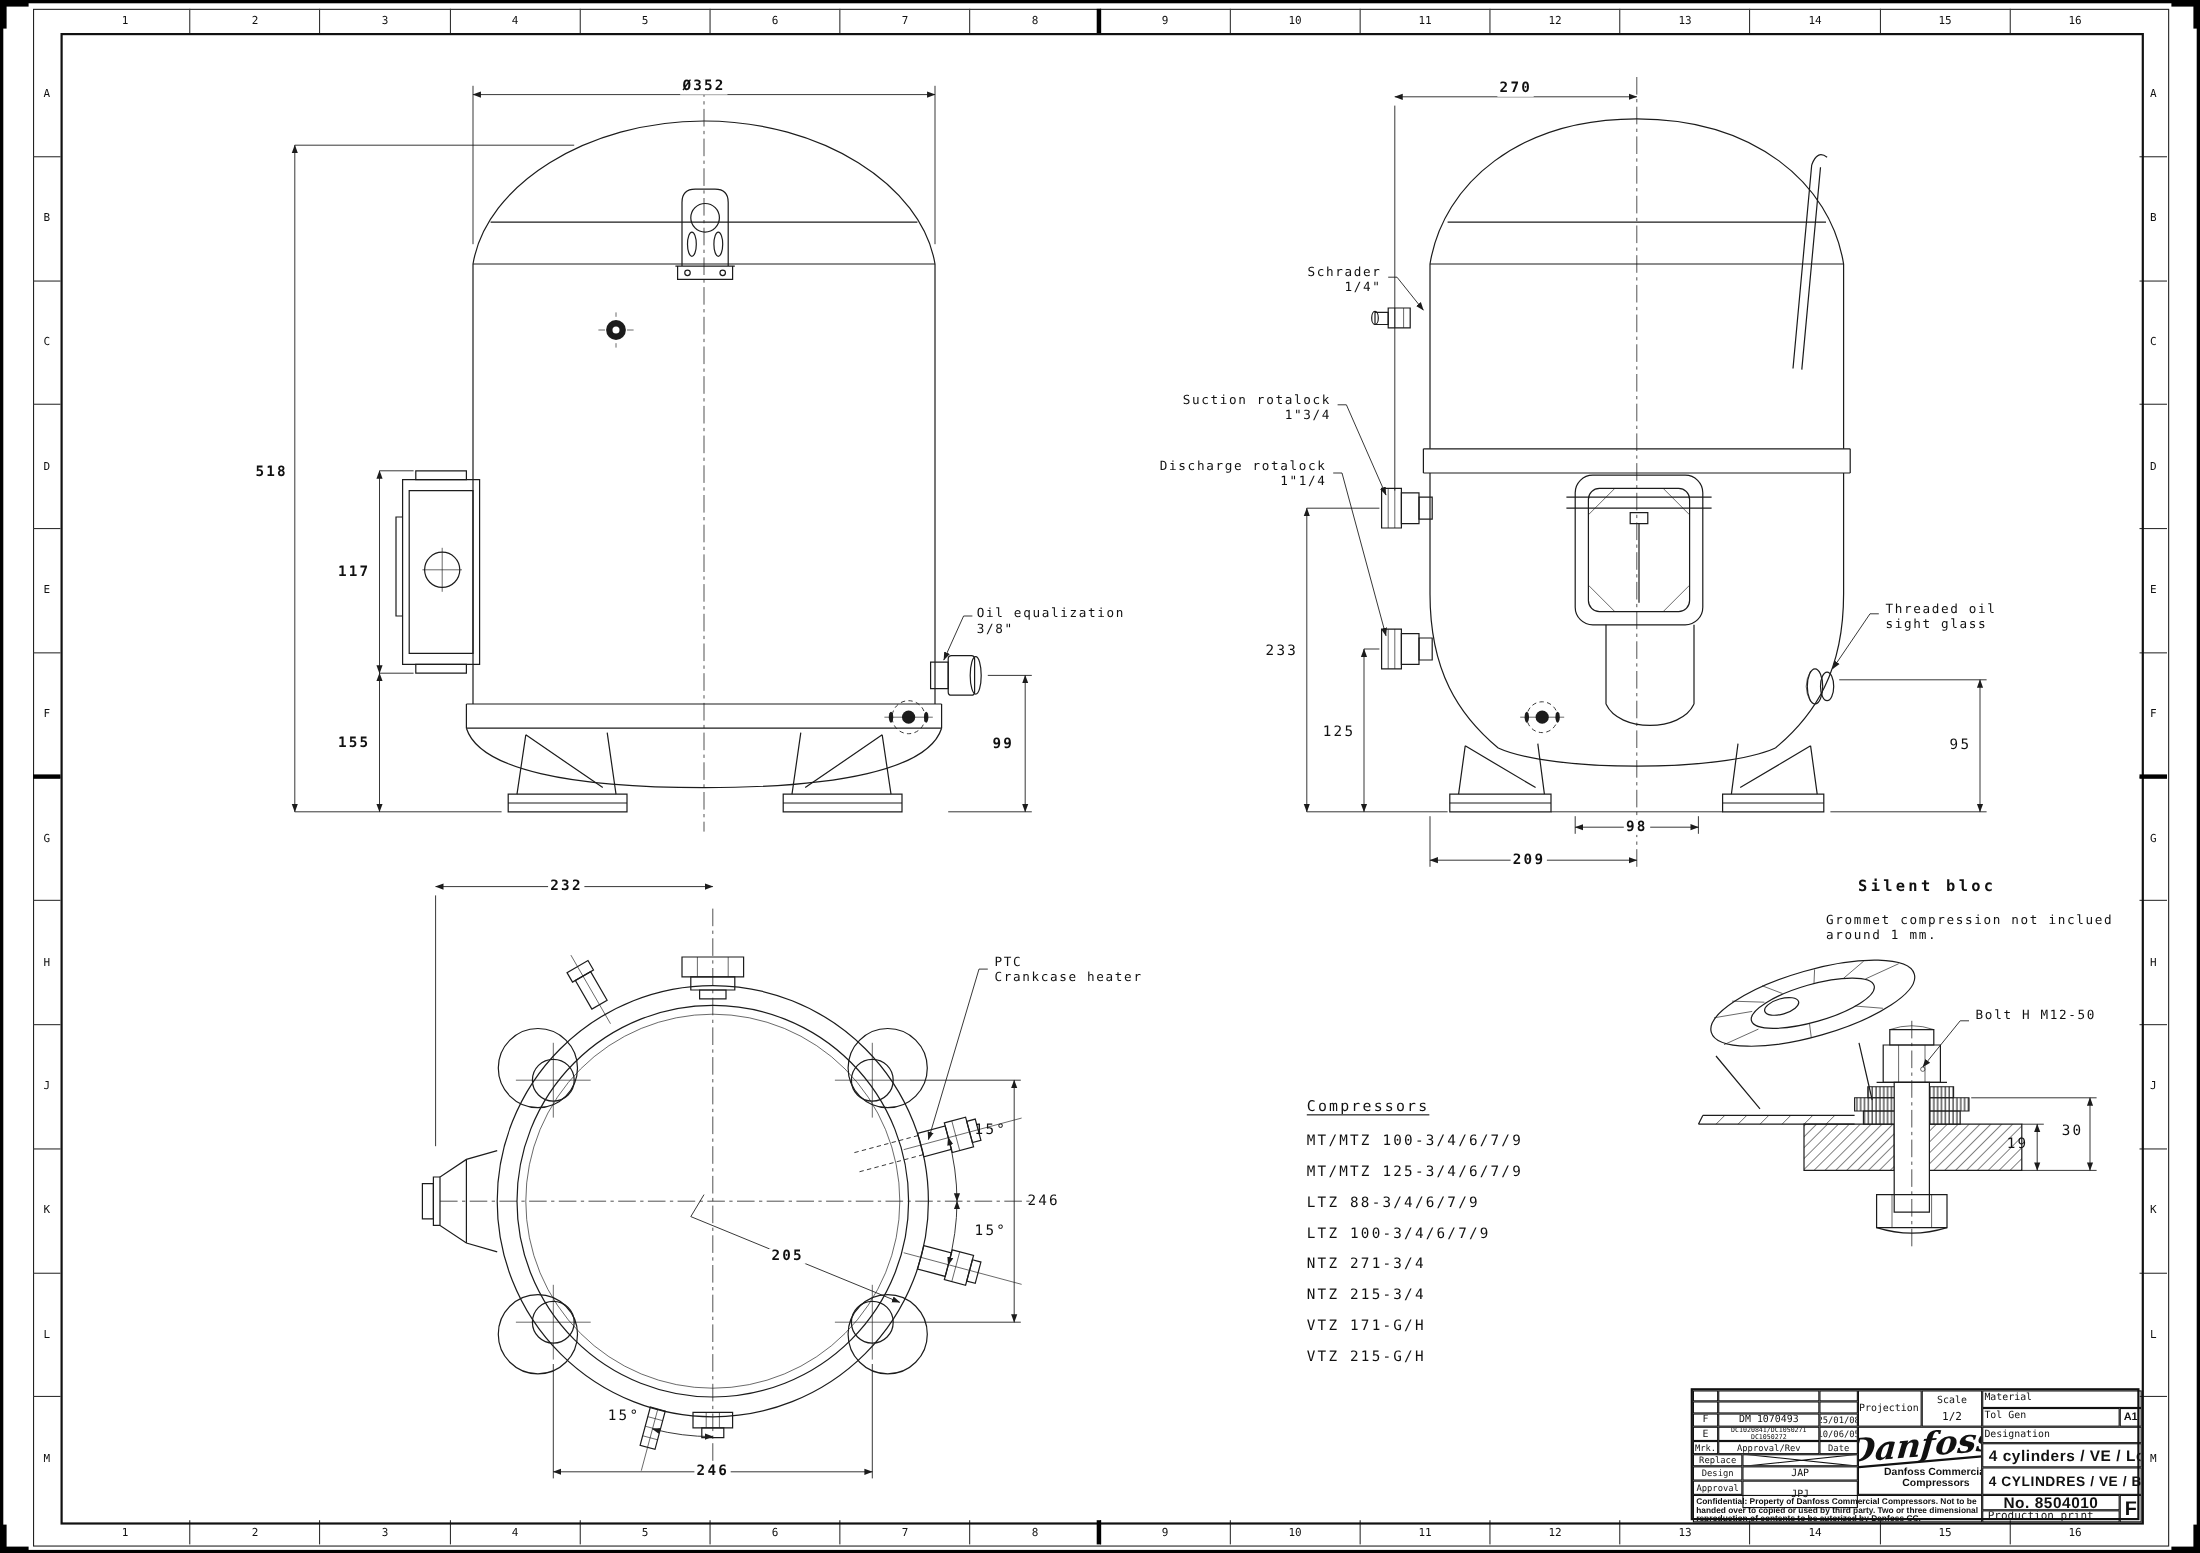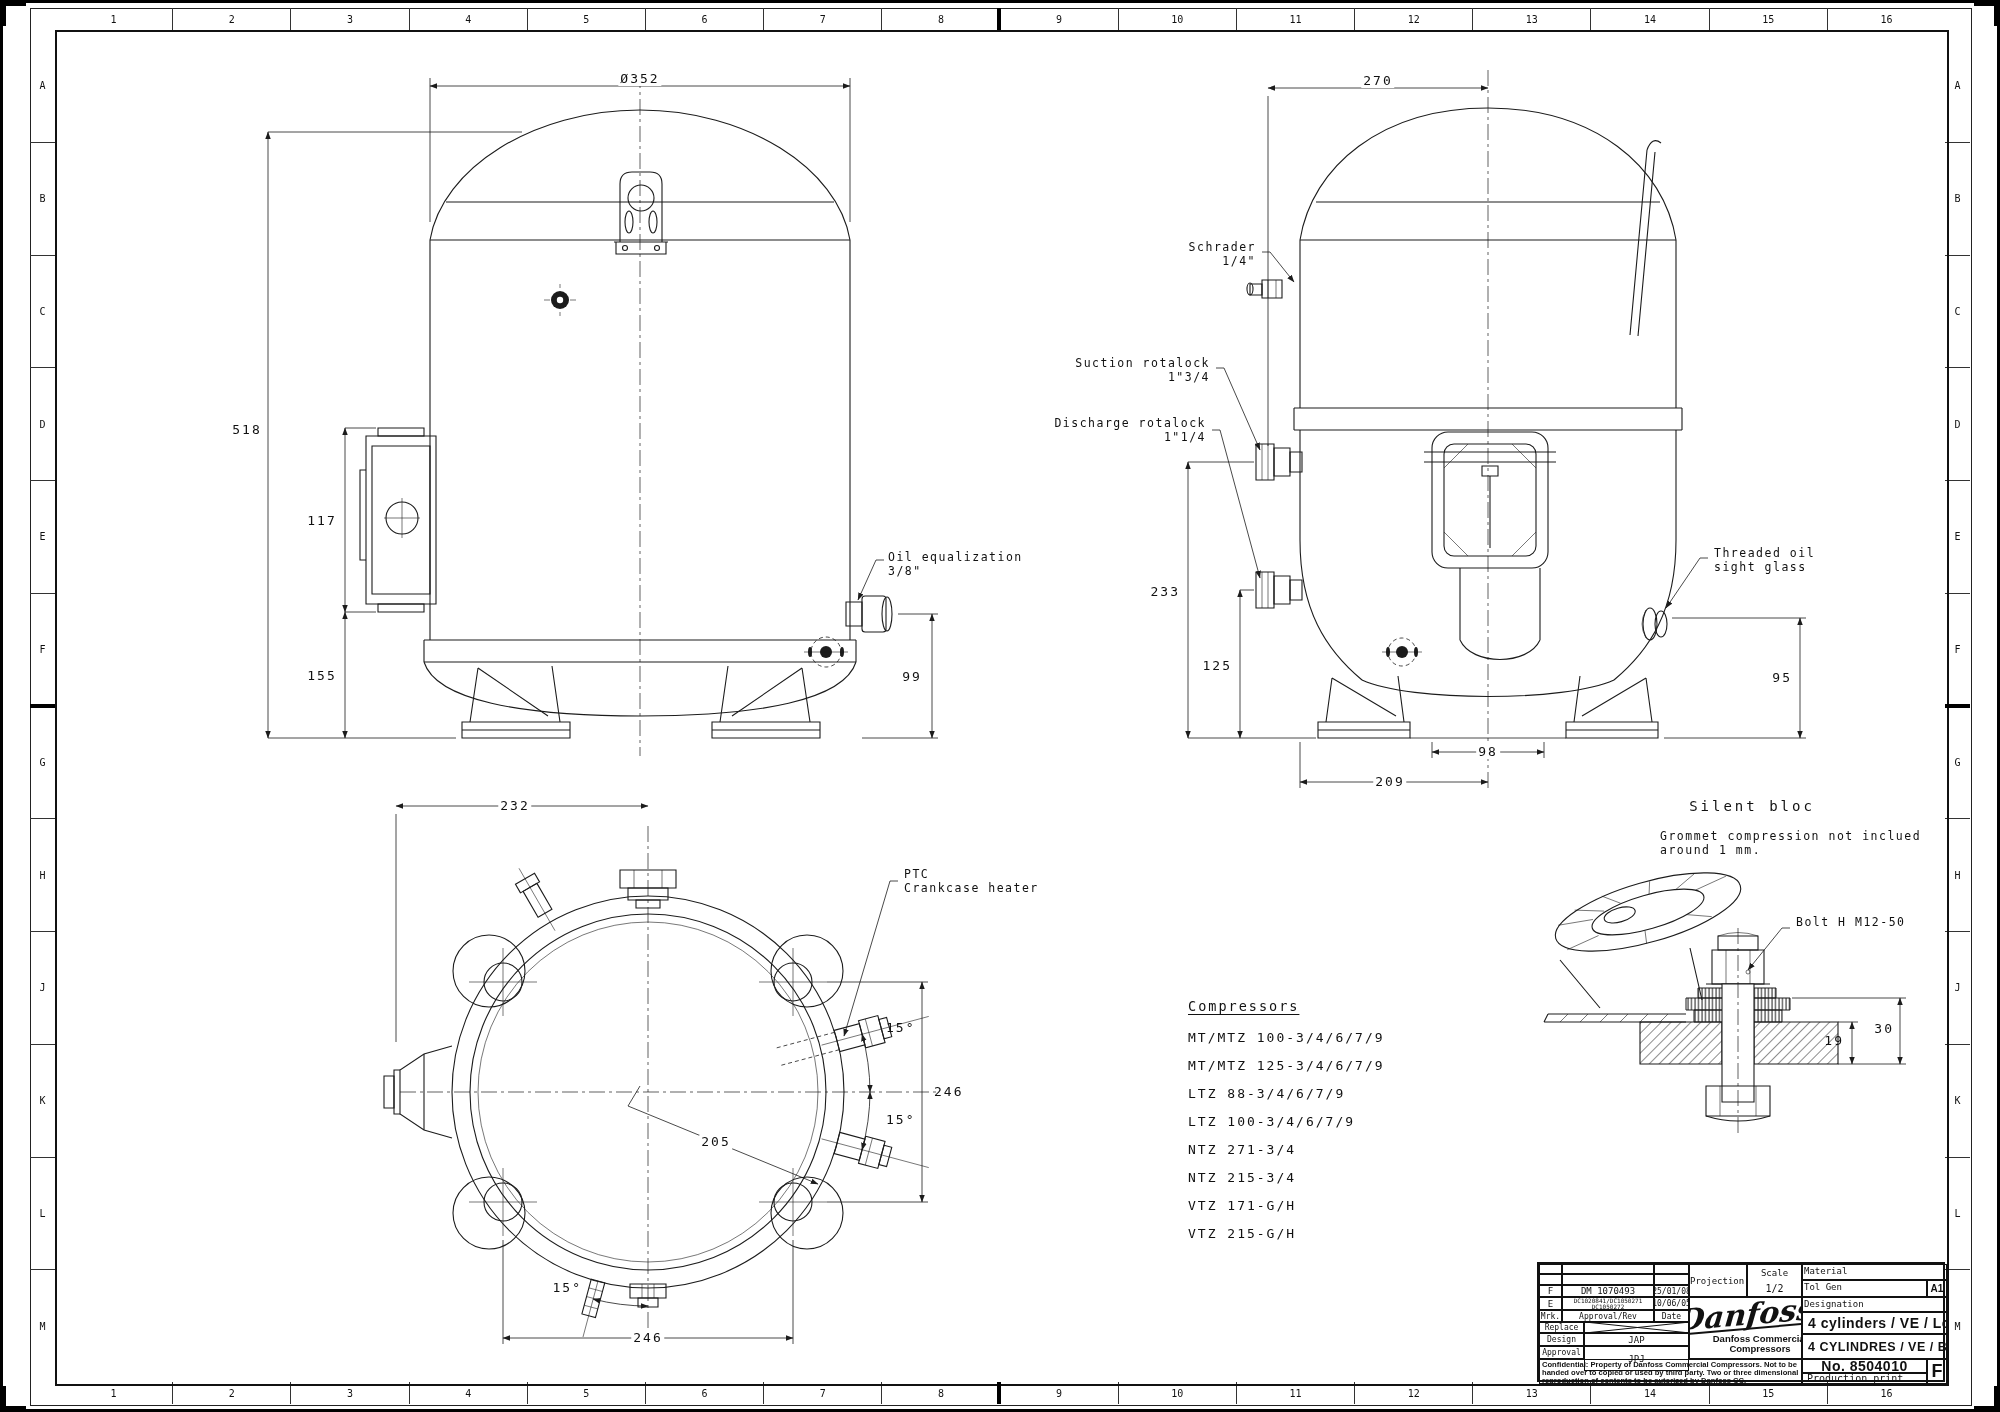--- a/index.html
+++ b/index.html
@@ -26,21 +26,21 @@
   #draw *{vector-effect:non-scaling-stroke;}
   .ln{stroke:#1c1c1c;stroke-width:1.1;fill:none;}
   .thin{stroke:#1c1c1c;stroke-width:.6;fill:none;}
   .dim-ln{stroke:#1c1c1c;stroke-width:.8;fill:none;}
   .cl{stroke:#1c1c1c;stroke-width:.7;fill:none;stroke-dasharray:16 4 3 4;}
   .hid{stroke:#1c1c1c;stroke-width:.8;fill:none;stroke-dasharray:4 3;}
   .fil{fill:#1c1c1c;stroke:none;}
   
   .lab,.lab-l,.lab-r{position:absolute;font:13px "DejaVu Sans Mono",monospace;letter-spacing:2px;
     color:#111;background:#fff;padding:0 2px;white-space:nowrap;line-height:14px;}
-  .lab{transform:translate(-50%,-50%);}
+  .lab{transform:translate(-50%,-50%);font-weight:bold;}
   .lab-l{transform:translate(0,-50%);}
   .lab-r{transform:translate(-100%,-50%);}
   .nobg{background:transparent;}
   .sm{font-size:11.5px;letter-spacing:1.5px;}
   .list-title{font-size:13.5px;text-decoration:underline;text-underline-offset:3px;}
   .list-item{font-size:13px;}
   
   #title-block{position:absolute;left:1537px;top:1262px;width:408px;height:120px;
     border:2px solid #111;box-sizing:border-box;background:#fff;font-family:"DejaVu Sans Mono",monospace;}
   .tcell{position:absolute;border:1px solid #111;box-sizing:border-box;display:flex;

